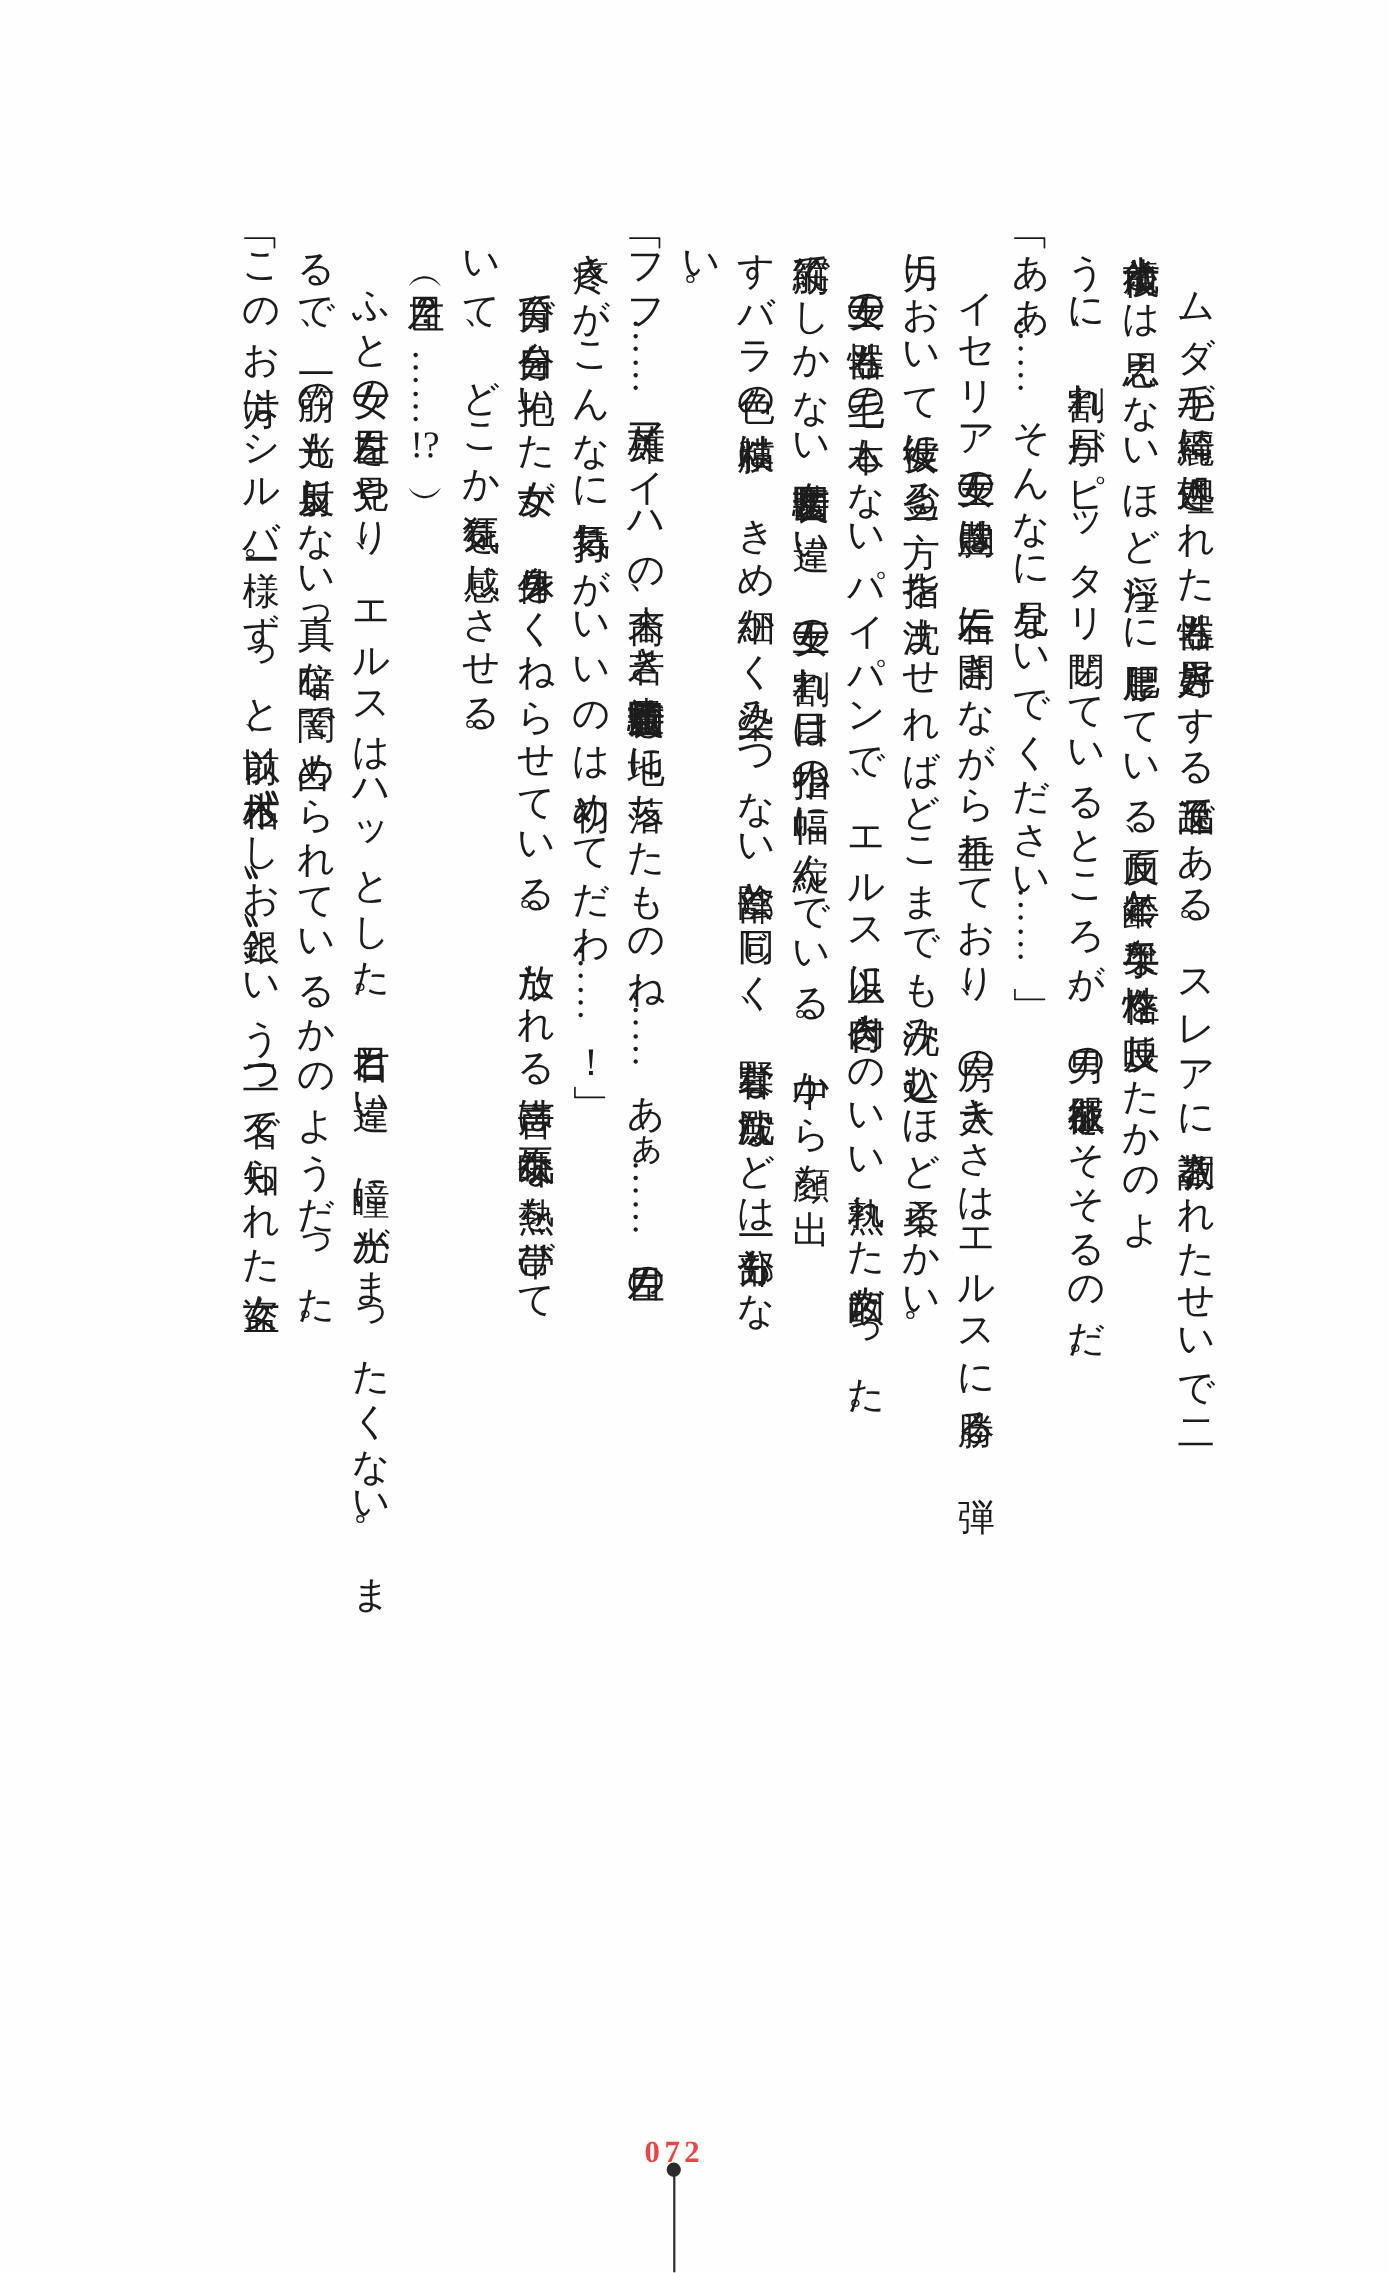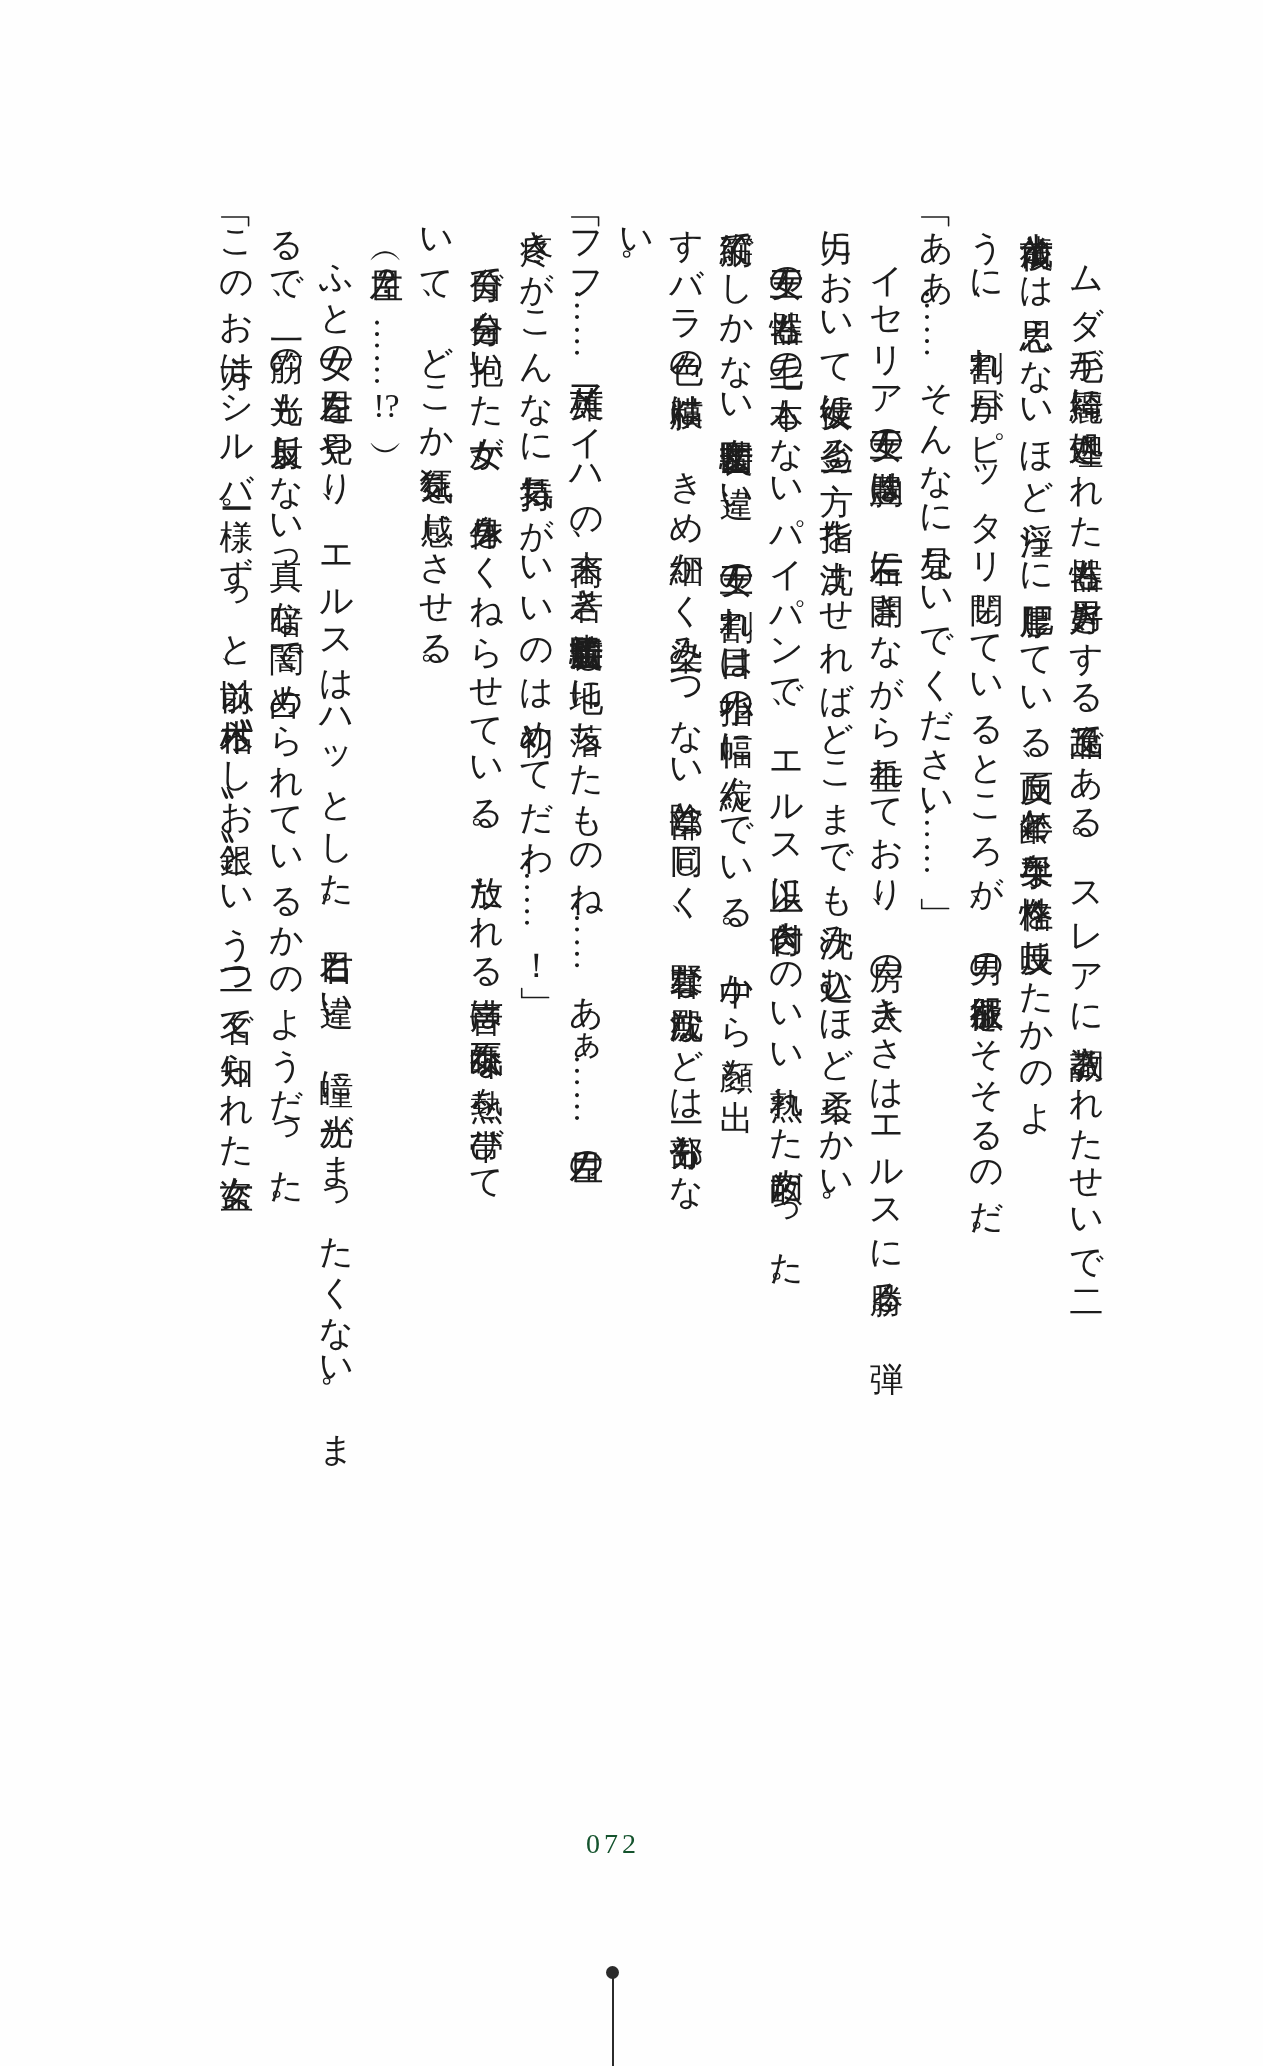--- a/index.html
+++ b/index.html
@@ -38,26 +38,27 @@
     font-weight: 400;
   }
   .indent {
     text-indent: 35px; 
   }
   .tcy {
     text-combine-upright: all; 
   }
   .page-number {
     position: absolute;
-    top: 1828px;
+    top: 1941px;
     left: 613px;
     transform: translateX(-50%);
     font-size: 28px;
     letter-spacing: 4px;
-    color: #14532d;
+    color: #ef4444;
+    font-weight: bold;
   }
   .footer-dot {
     position: absolute;
     left: 606px;
     top: 1966px;
     width: 13px;
     height: 13px;
     border-radius: 50%;
     background: #2b2b2b;
   }

